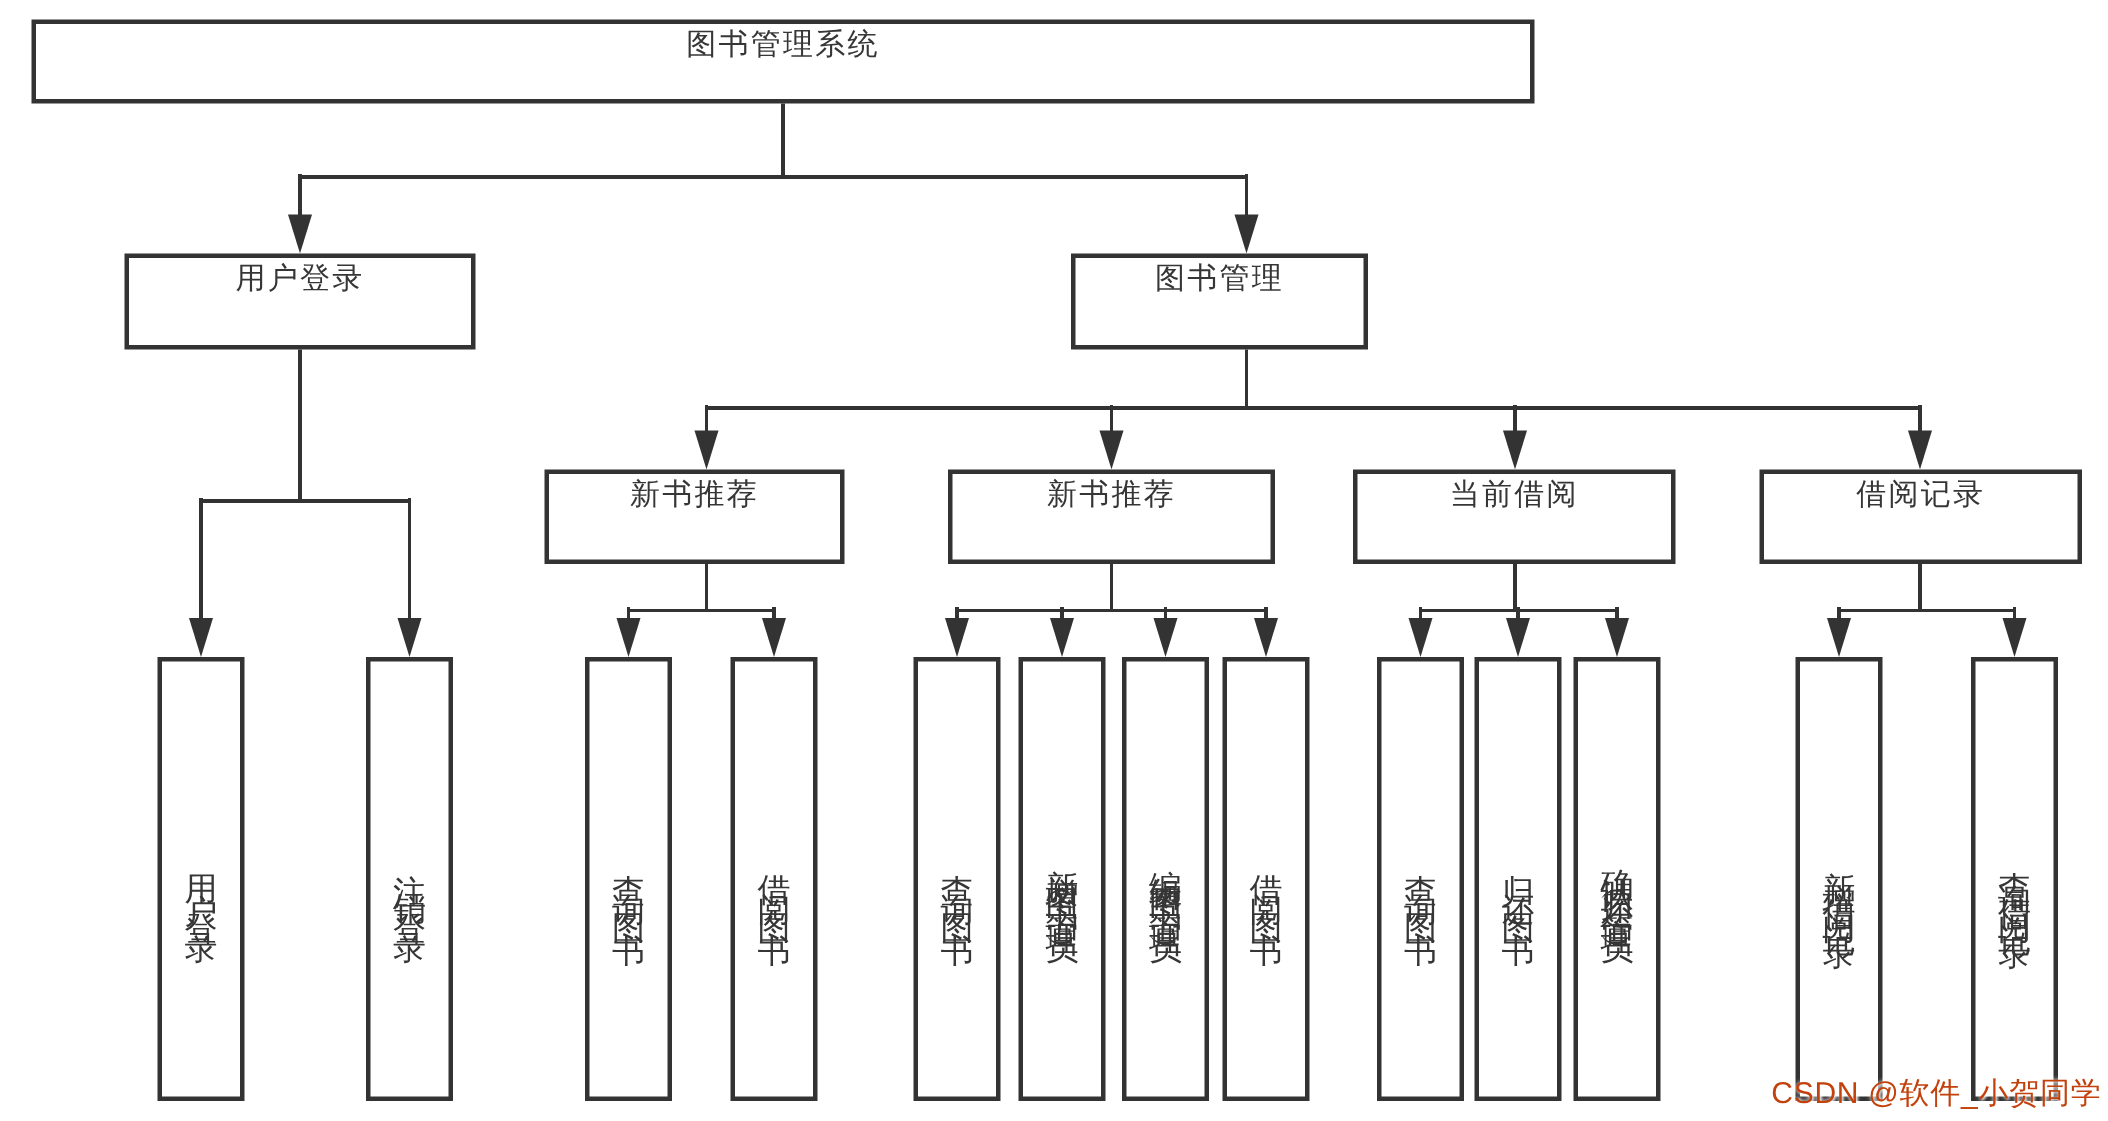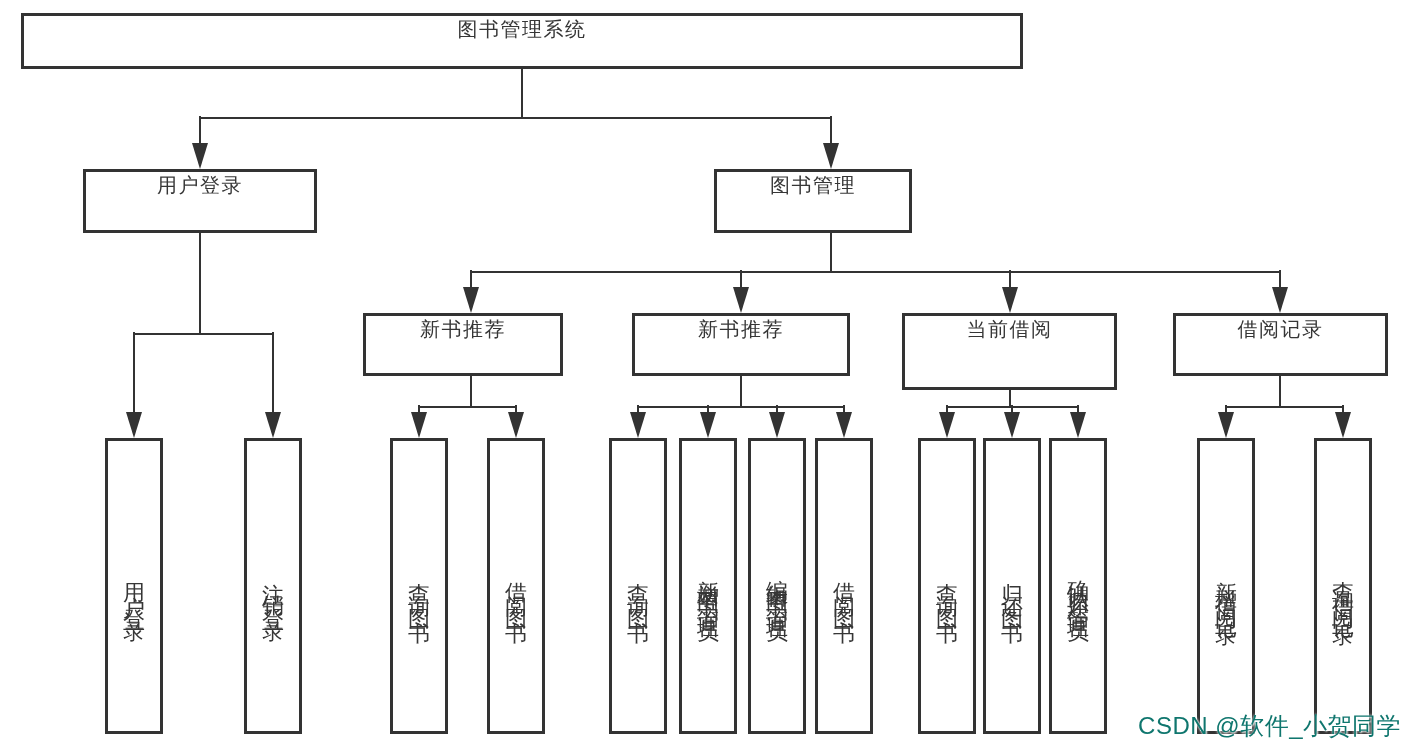--- a/index.html
+++ b/index.html
@@ -20,21 +20,21 @@
   }
   .vtext{
     writing-mode:vertical-rl;text-orientation:mixed;
     font-size:22px;line-height:1;white-space:nowrap;
   }
   .ls4{letter-spacing:13px;padding-top:10px;}
   .ls6{letter-spacing:9px;padding-top:7px;}
   .ls9{letter-spacing:6px;padding-top:5px;}
   .watermark{
     position:absolute;z-index:5;right:4px;bottom:5px;
-    font-size:24px;letter-spacing:0.5px;color:#0f766e;
+    font-size:20px;letter-spacing:0.5px;color:#c2410c;
     text-shadow:0 0 3px #ffffff,1px 1px 2px #ffffff;
     white-space:nowrap;
   }
 </style>
 </head>
 <body>
 
 <div class="canvas">
 
   <svg class="conn" width="1405" height="747" viewBox="0 0 1405 747">
@@ -89,21 +89,21 @@
   <div class="hbox" style="left:714px;top:169px;width:198px;height:64px">
     <span>图书管理</span>
   </div>
 
   <div class="hbox" style="left:363px;top:313px;width:200px;height:63px">
     <span>新书推荐</span>
   </div>
   <div class="hbox" style="left:632px;top:313px;width:218px;height:63px">
     <span>新书推荐</span>
   </div>
-  <div class="hbox" style="left:902px;top:313px;width:215px;height:77px">
+  <div class="hbox" style="left:902px;top:313px;width:215px;height:63px">
     <span>当前借阅</span>
   </div>
   <div class="hbox" style="left:1173px;top:313px;width:215px;height:63px">
     <span>借阅记录</span>
   </div>
 
   <div class="vbox" style="left:105px">
     <span class="vtext ls4">用户登录</span>
   </div>
   <div class="vbox" style="left:244px">

